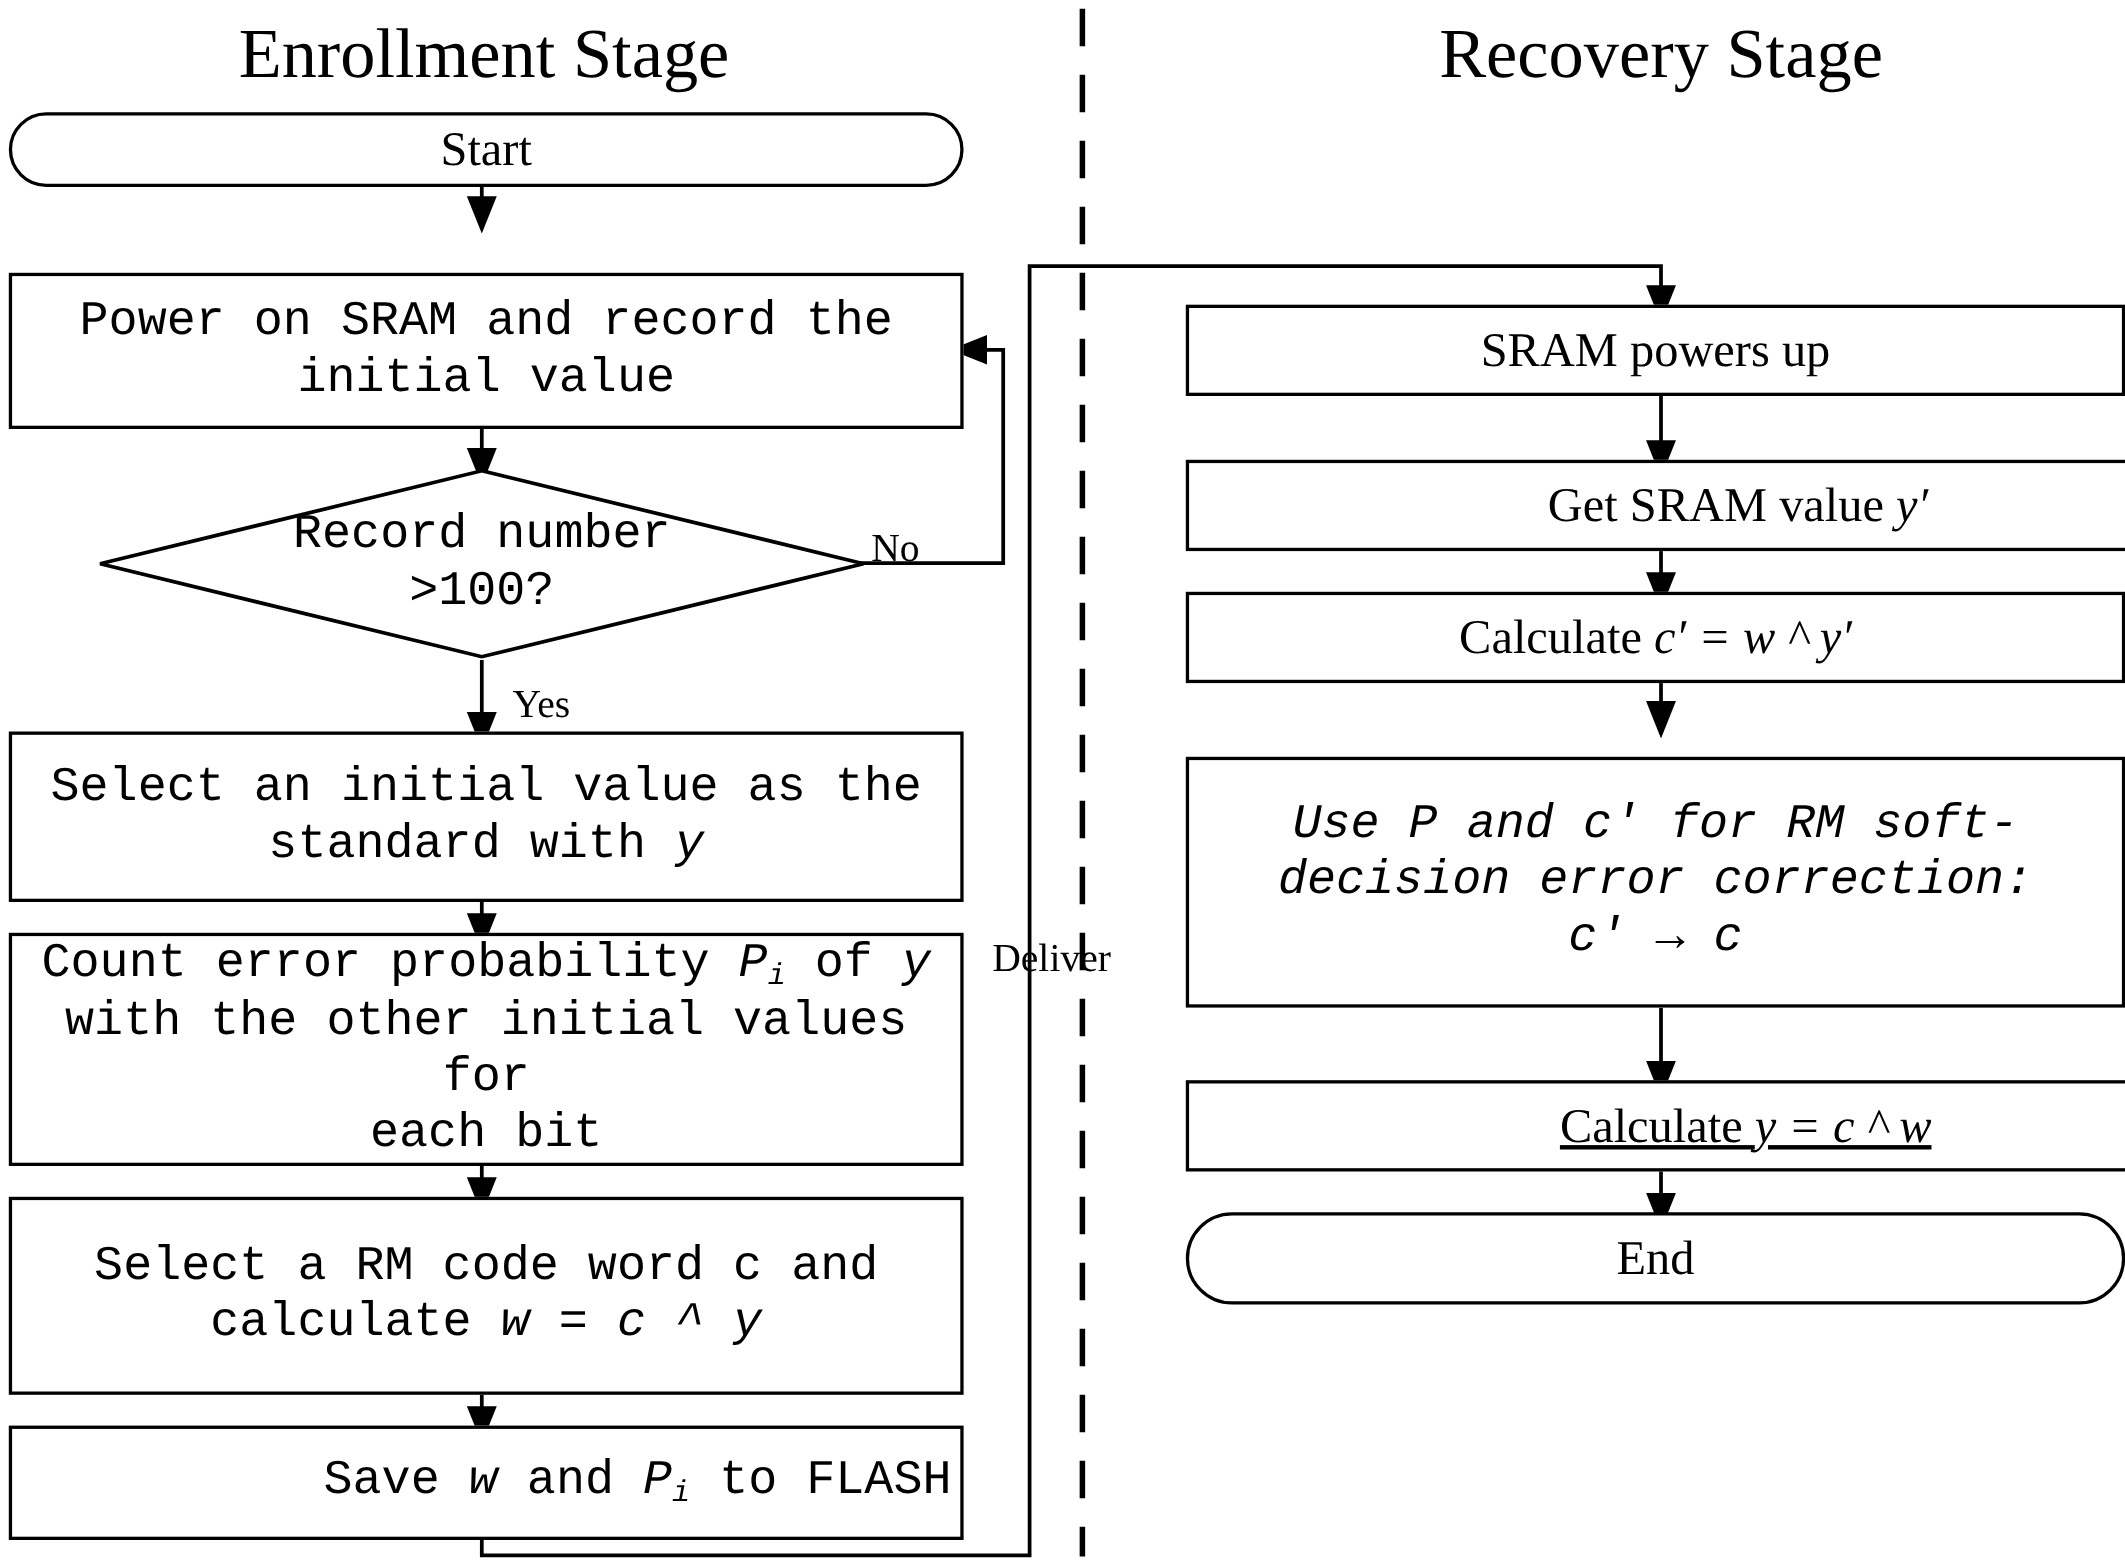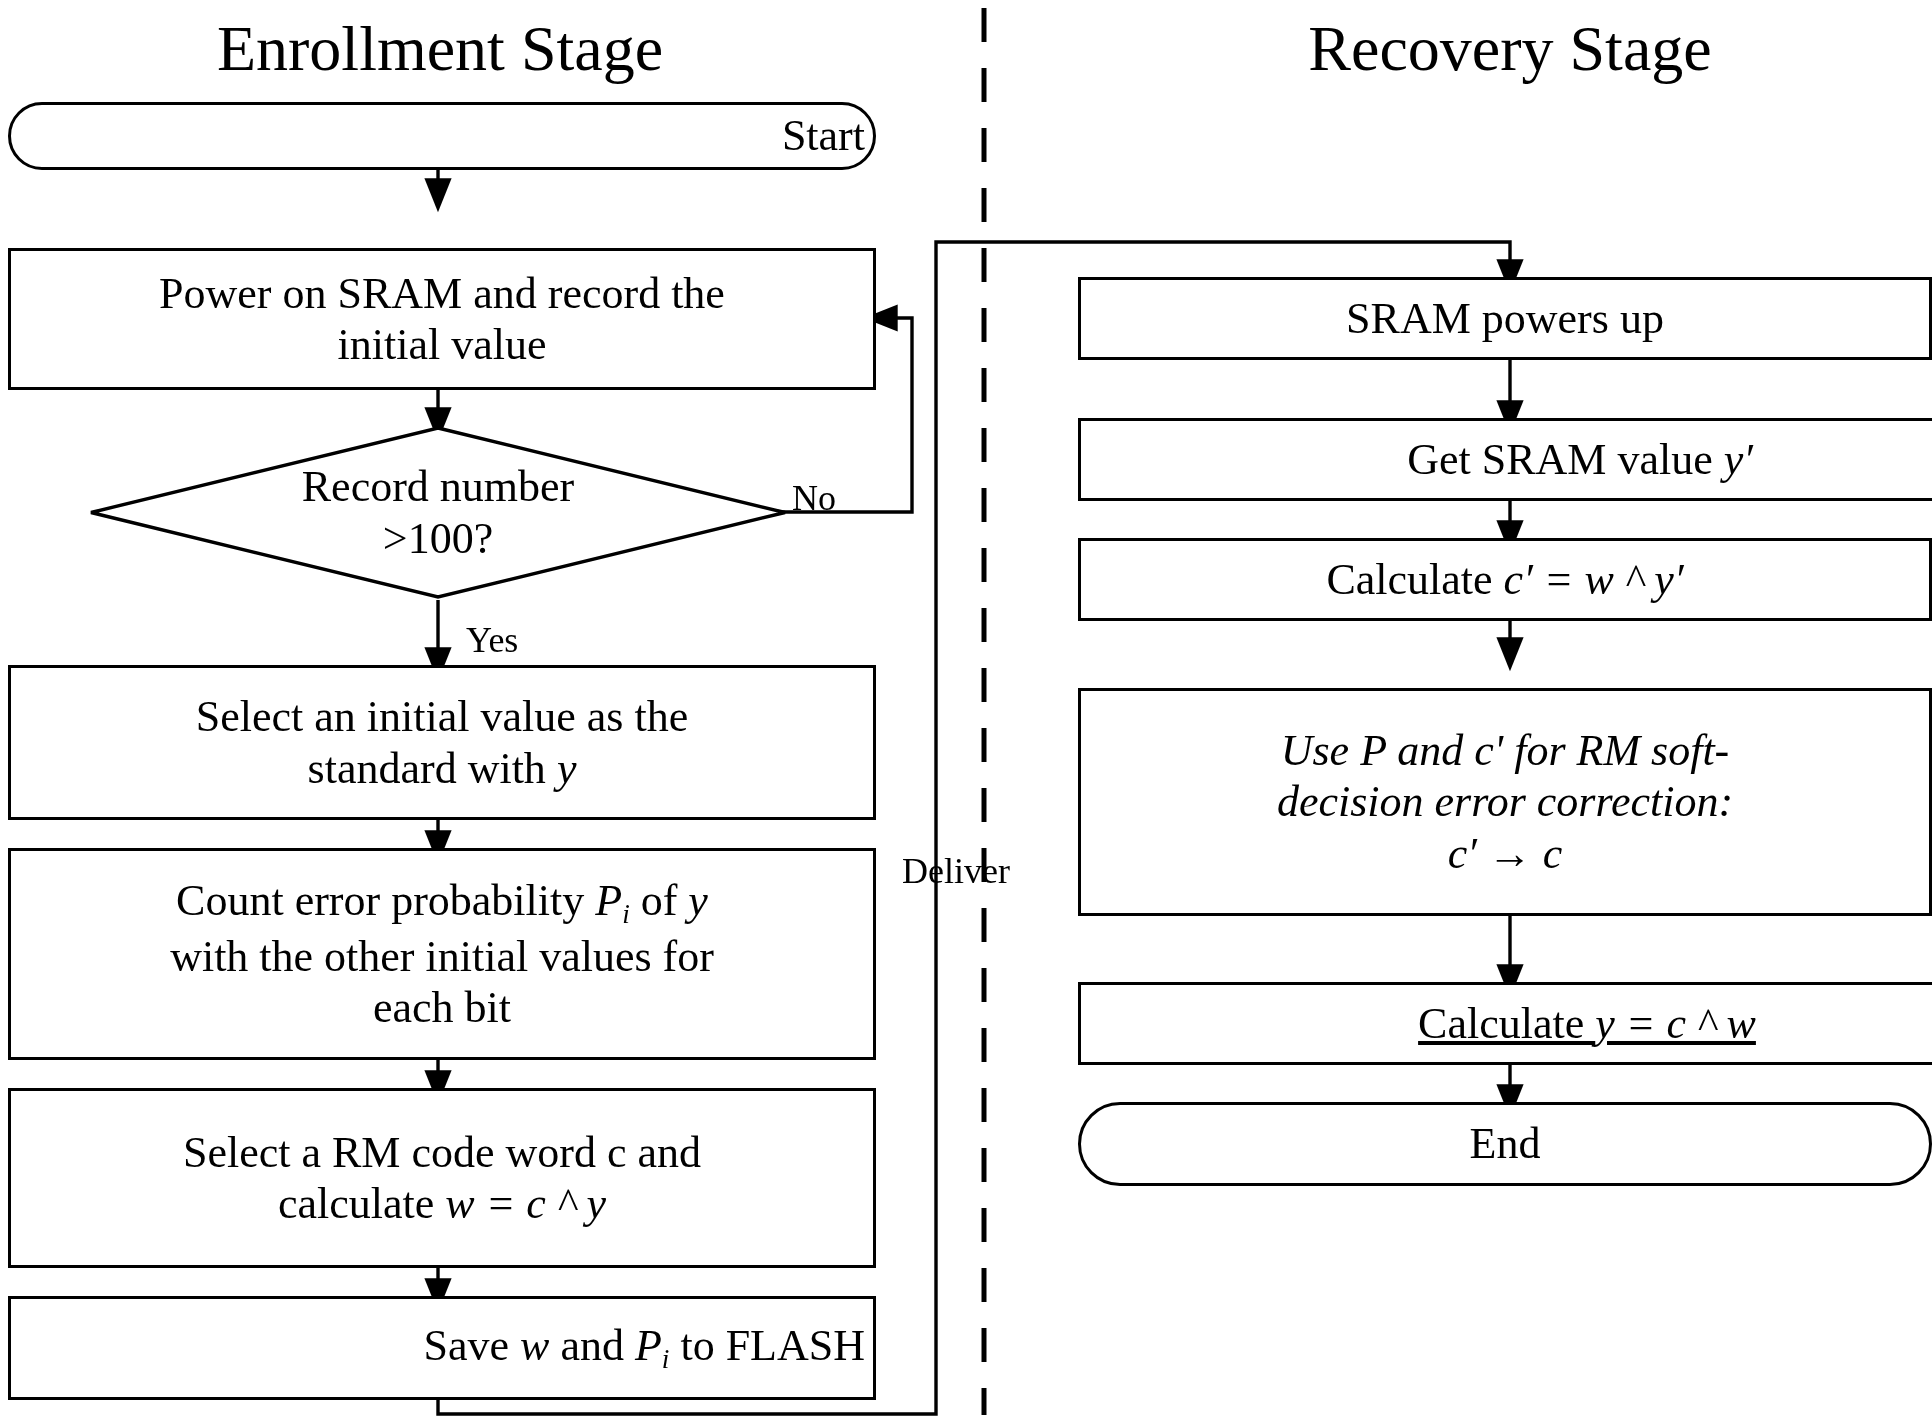--- a/index.html
+++ b/index.html
@@ -77,21 +77,21 @@
     background: transparent;
     z-index: 4;
   }
   .ital { font-style: italic; }
   .node.allital { font-style: italic; justify-content: center; }
   sub {
     font-size: 0.62em;
     font-style: italic;
     vertical-align: -0.28em;
   }
-  .ln { line-height: 1.16; }
+  .ln { line-height: 1.16; font-family: Liberation Mono, monospace; }
 </style>
 </head>
 <body>
 
 <div id="stage">
 
   <svg id="wires" viewBox="0 0 1932 1423" xmlns="http://www.w3.org/2000/svg">
     <defs>
       <marker id="ah" markerWidth="11" markerHeight="11" refX="5.2" refY="4.6" orient="auto" markerUnits="strokeWidth">
         <path d="M0,0.6 L10,4.6 L0,8.6 z" fill="#000000"></path>
@@ -122,21 +122,21 @@
       <line x1="1510" y1="588" x2="1510" y2="655" marker-end="url(#ah)"></line>
       <line x1="1510" y1="916" x2="1510" y2="982" marker-end="url(#ah)"></line>
       <line x1="1510" y1="1032" x2="1510" y2="1102" marker-end="url(#ah)"></line>
     </g>
   </svg>
 
   <div class="stage-title" style="left:110px; top:12px; width:660px;">Enrollment Stage</div>
 
   <div class="stage-title" style="left:1180px; top:12px; width:660px;">Recovery Stage</div>
 
-  <div class="node terminal" style="left:8px; top:102px; width:868px; height:68px;justify-content:flex-end;">
+  <div class="node terminal" style="left:8px; top:102px; width:868px; height:68px;">
     <span>Start</span>
   </div>
 
   <div class="node" style="left:8px; top:248px; width:868px; height:142px;">
     <div class="ln">
       <span>Power on SRAM and record the</span><br>
       <span>initial value</span>
     </div>
   </div>
 

